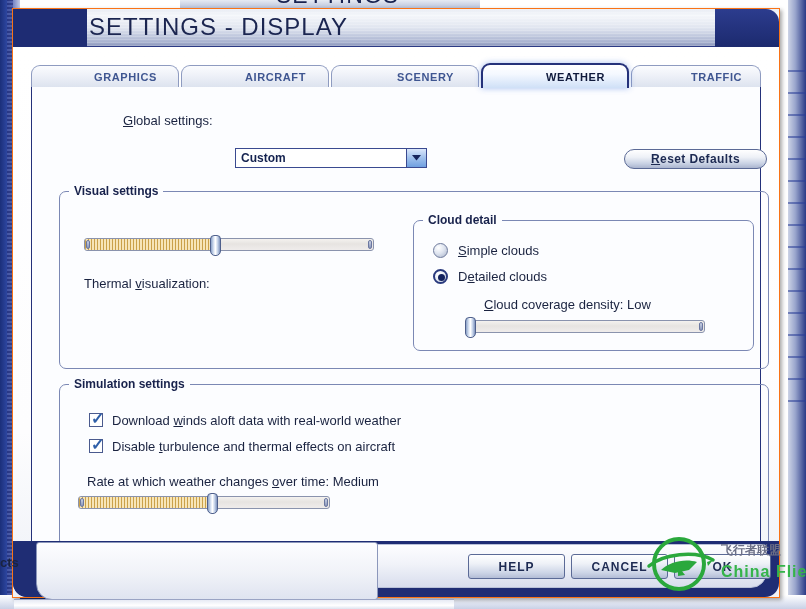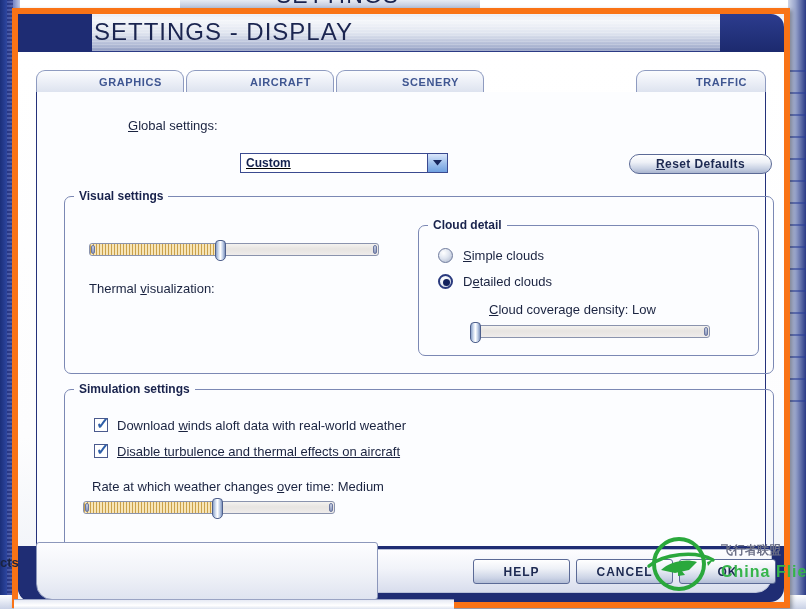--- a/index.html
+++ b/index.html
@@ -70,21 +70,21 @@
     top: -6px;
     left: 96px;
   }
 
   
   .window {
     position: absolute;
     left: 12px; top: 8px;
     width: 766px; height: 588px;
     background: #bef264;
-    border: 6px solid #f97316;
+    border: 1px solid #f97316;
     box-shadow: 2px 2px 4px rgba(0,0,0,.35);
   }
 
   
   .titlebar {
     position: absolute;
     left: 0; top: 0;
     width: 766px; height: 38px;
     background: #1e2c73;
     overflow: hidden;
@@ -220,21 +220,21 @@
     width: 19px;
     height: 100%;
     background: linear-gradient(180deg,#dbe7fb 0%,#9fc0ec 50%,#6fa0e0 100%);
     border-left: 1px solid #3a4a90;
     display: flex;
     align-items: center;
     justify-content: center;
   }
   .combo .arrow svg { display:block; }
 
-  #global-combo { left: 222px; top: 101px; width: 208px; text-decoration: underline; }
+  #global-combo { left: 222px; top: 101px; width: 192px; }
   #thermal-combo { left: 70px; top: 240px; width: 193px; }
 
   .btn {
     position: absolute;
     background: linear-gradient(180deg,#ffffff 0%,#eef1f7 40%,#c9d2e4 75%,#aab5cf 100%);
     border: 1px solid #5b6a96;
     border-radius: 11px;
     font-size: 12px;
     font-weight: bold;
     color: #1d2a52;
@@ -509,20 +509,23 @@
 
       <div class="tabstrip">
         <div class="tab" style="left:0px;   width:148px;">
             <span>GRAPHICS</span>
           </div>
         <div class="tab" style="left:150px; width:148px;">
             <span>AIRCRAFT</span>
           </div>
         <div class="tab" style="left:300px; width:148px;">
             <span>SCENERY</span>
+          </div>
+        <div class="tab active" style="left:450px; width:148px;">
+            <span>WEATHER</span>
           </div>
         <div class="tab" style="left:600px; width:130px;">
             <span>TRAFFIC</span>
           </div>
       </div>
       <div class="tabs-underline"></div>
 
       <div class="panel"></div>
 
       <div class="global-label">
@@ -590,21 +593,21 @@
         <div class="checkbox" style="left:29px; top:28px;">
           <span class="tick">✓</span>
         </div>
         <div class="optlabel" style="left:52px; top:28px;">
           Download <span class="u">w</span>inds aloft data with real-world weather
         </div>
 
         <div class="checkbox" style="left:29px; top:54px;">
           <span class="tick">✓</span>
         </div>
-        <div class="optlabel" style="left:52px; top:54px;text-decoration:underline;">
+        <div class="optlabel" style="left:52px; top:54px;">
           Disable <span class="u">t</span>urbulence and thermal effects on aircraft
         </div>
 
         <div class="fieldlabel" style="left:27px; top:89px;">
           Rate at which weather changes <span class="u">o</span>ver time: <span>Medium</span>
         </div>
 
         <div class="slider" style="left:18px; top:111px; width:252px;">
           <div class="track">
             <div class="fill" style="width:53%"></div>

